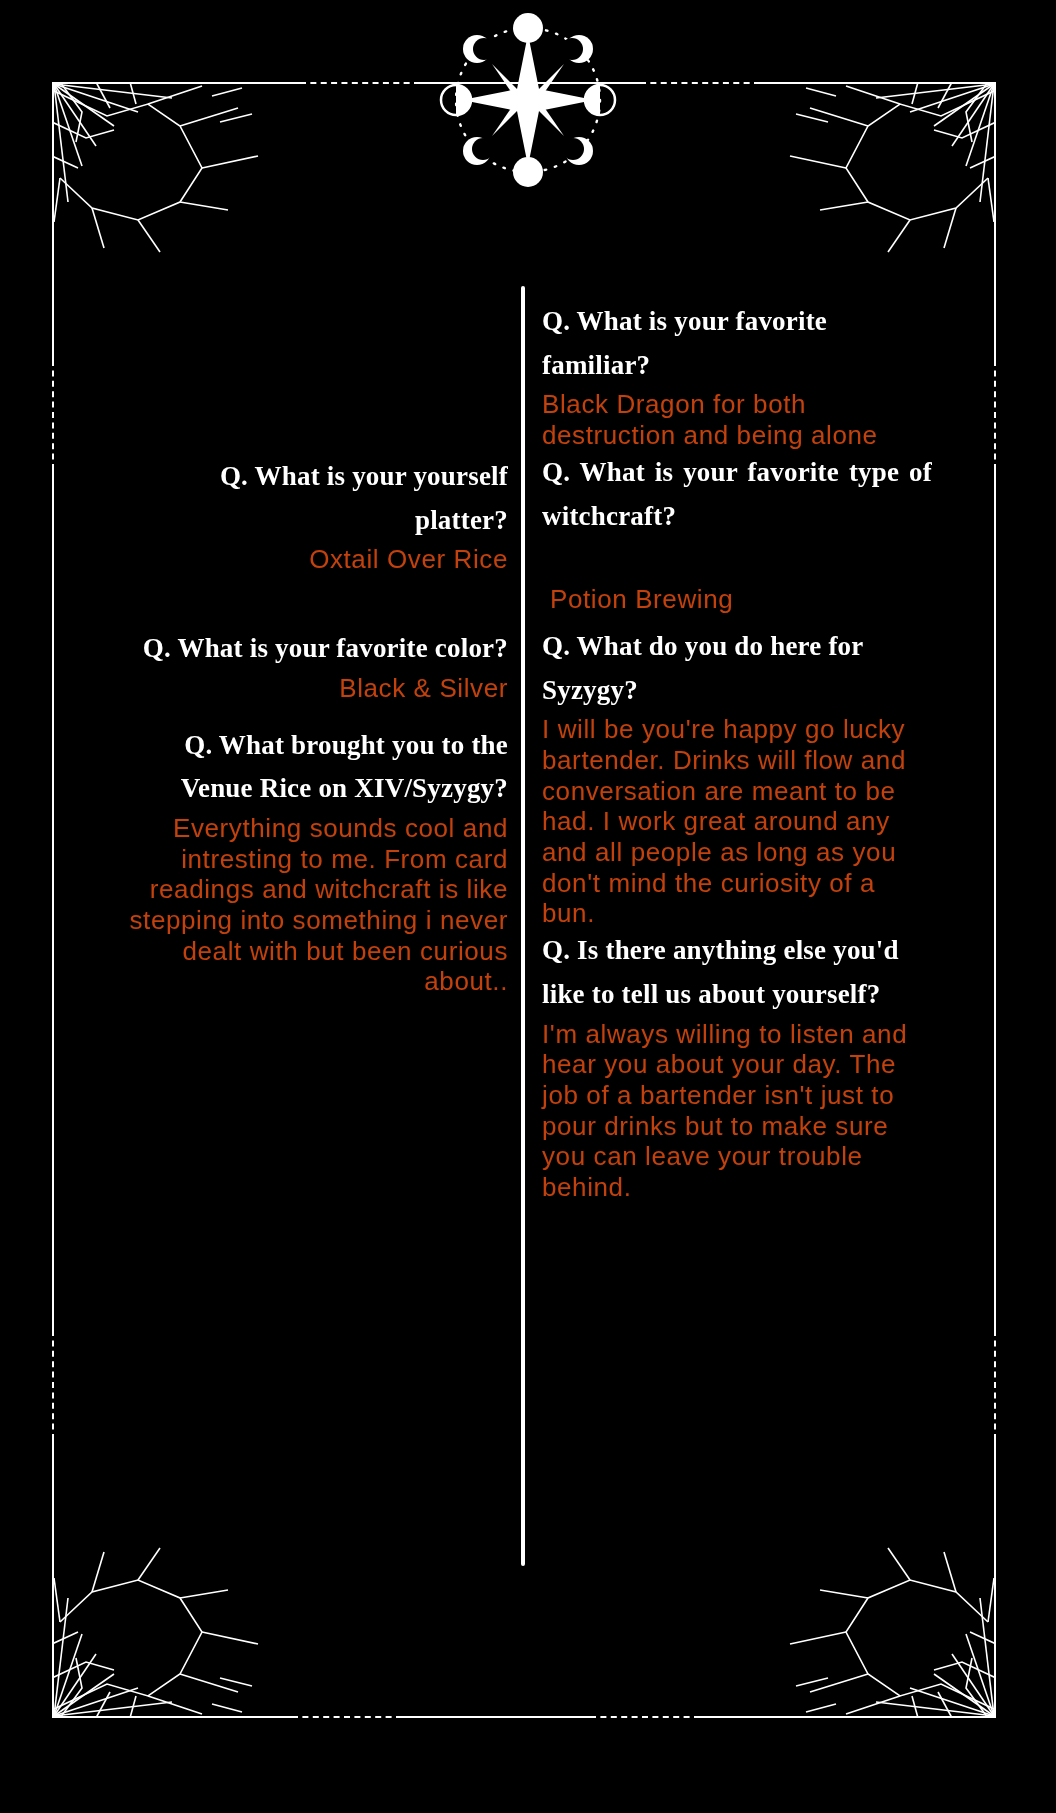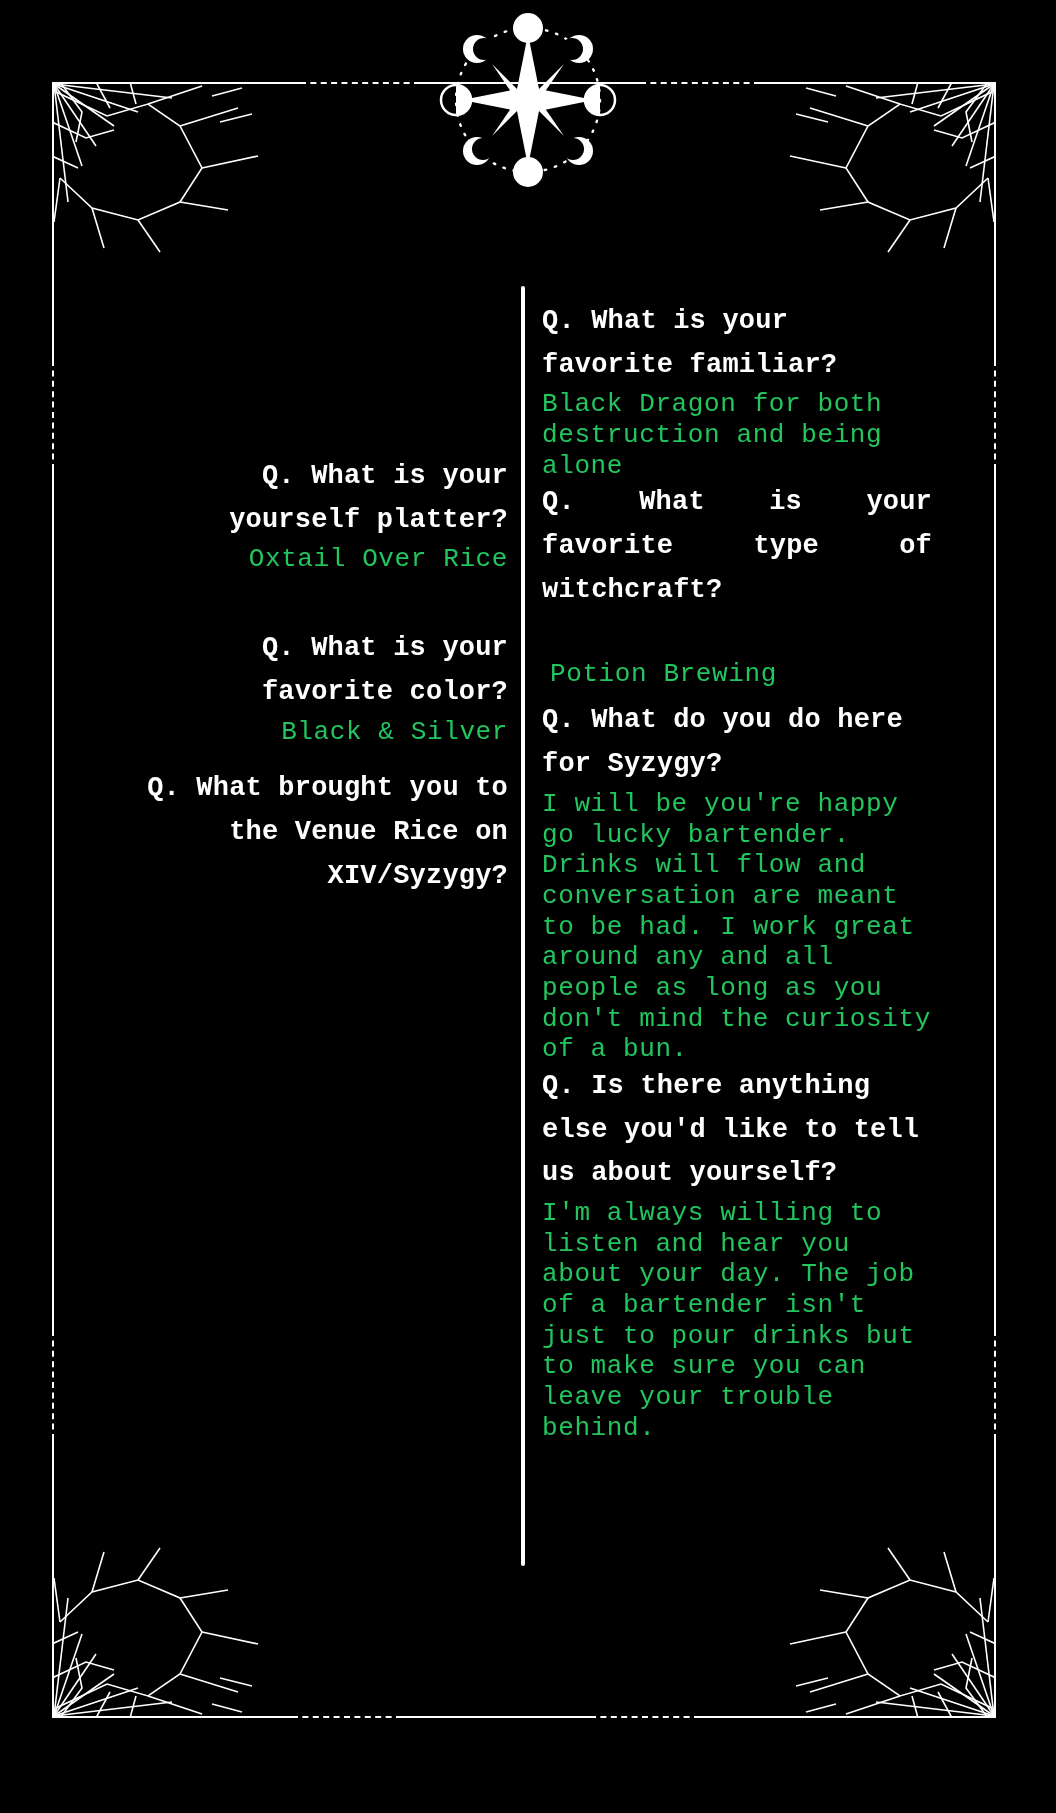--- a/index.html
+++ b/index.html
@@ -89,37 +89,37 @@
   }
   .col-right {
     position: absolute;
     left: 542px;
     top: 300px;
     width: 390px;
     text-align: left;
   }
 
   .q {
-    font-family: Liberation Mono, monospace;
+    font-family: Liberation Serif, serif;
     font-weight: bold;
     font-size: 27px;
     line-height: 1.62;
     color: #ffffff;
     margin: 0 0 2px 0;
     letter-spacing: 0.2px;
   }
   .q.justify {
     text-align: justify;
     text-align-last: left;
   }
   .a {
-    font-family: Liberation Mono, monospace;
+    font-family: Liberation Sans, sans-serif;
     font-size: 26px;
     line-height: 1.18;
-    color: #22c55e;
+    color: #c2410c;
     margin: 0 0 0 0;
     letter-spacing: 0.6px;
   }
   .qa-block { margin-bottom: 0; }
   .gap-lg { height: 52px; }
   .gap-sm { height: 10px; }
 </style>
 </head>
 <body>
 
@@ -318,20 +318,21 @@
     <p class="a">Black &amp; Silver</p>
   </div>
 
   <div class="gap-sm"></div>
 
 
   <div class="gap-sm"></div>
 
   <div class="qa-block">
     <p class="q">Q. What brought you to the Venue Rice on XIV/Syzygy?</p>
+    <p class="a">Everything sounds cool and intresting to me. From card readings and witchcraft is like stepping into something i never dealt with but been curious about..</p>
   </div>
 
 </div>
 
 <div class="col-right">
 
   <div class="qa-block">
     <p class="q">Q. What is your favorite familiar?</p>
     <p class="a">Black Dragon for both destruction and being alone</p>
   </div>

